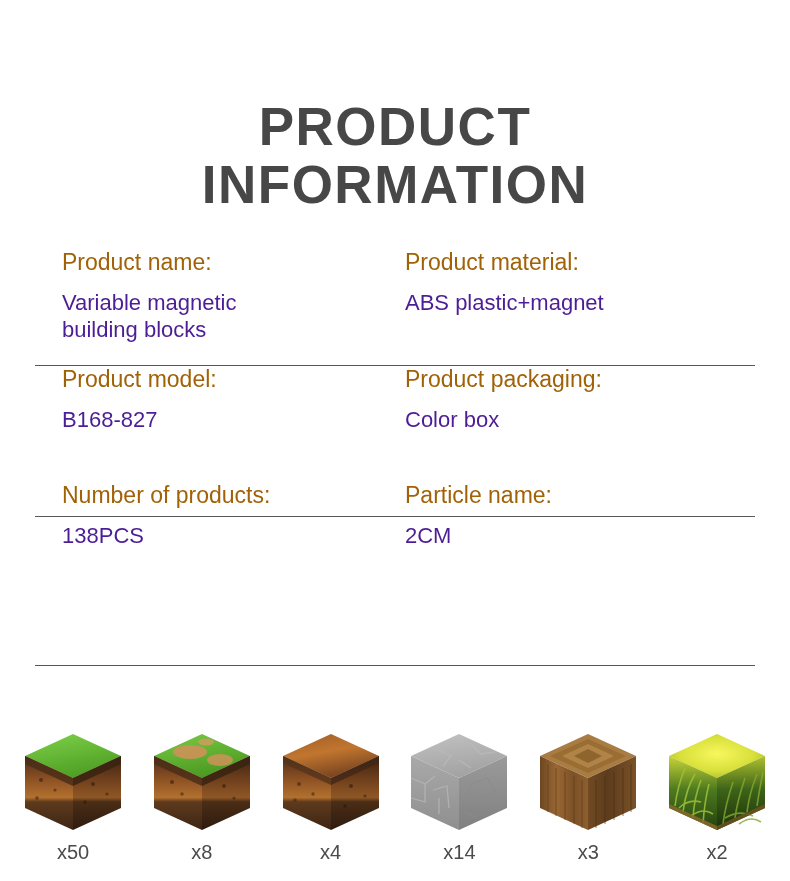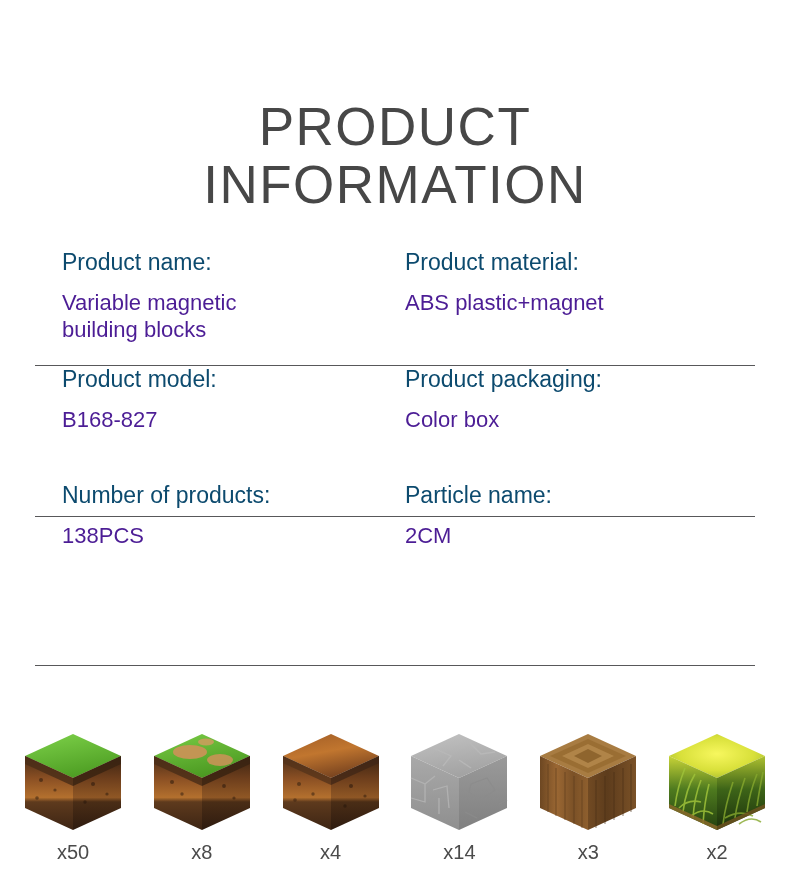--- a/index.html
+++ b/index.html
@@ -20,21 +20,21 @@
   }
 
   
   .title-block {
     position: absolute;
     top: 98px;
     left: 0;
     width: 790px;
     text-align: center;
     color: #474747;
-    font-weight: 400;
+    font-weight: 700;
     font-size: 53px;
     line-height: 58px;
     letter-spacing: 1.5px;
   }
   .title-line { display: block; white-space: nowrap; }
 
   
   .spec-table {
     position: absolute;
     top: 248px;
@@ -60,21 +60,21 @@
   
   .spec-row .right {
     position: absolute;
     left: 370px;
     top: 0;
     width: 350px;
     padding-left: 0;
   }
 
   .spec-label {
-    color: #0c4a6e;
+    color: #a16207;
     font-size: 23px;
     line-height: 28px;
     font-weight: 400;
     white-space: nowrap;
   }
   .spec-value {
     color: #4c1d95;
     font-size: 22px;
     line-height: 27px;
     font-weight: 400;

